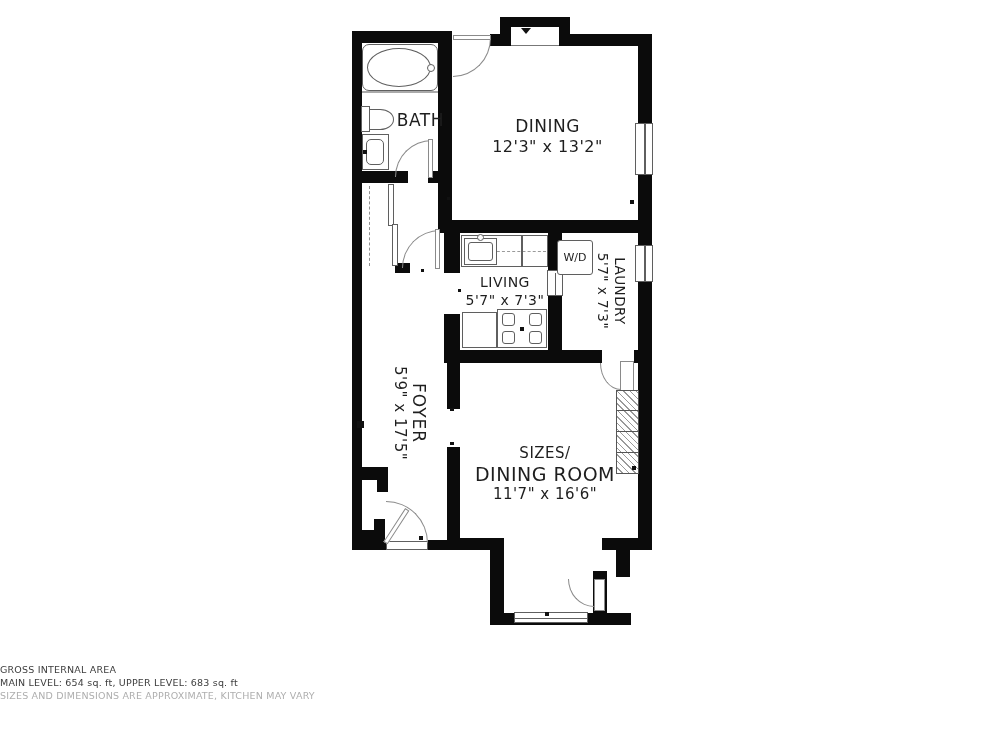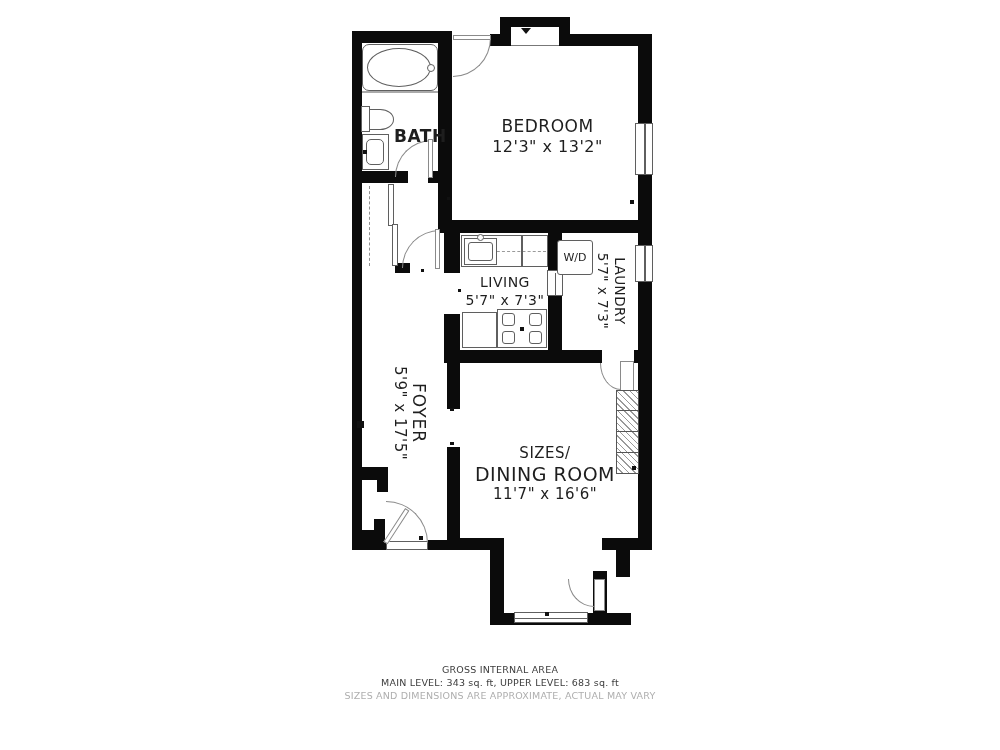--- a/index.html
+++ b/index.html
@@ -19,21 +19,21 @@
   .leaf{background:#fff;border:1px solid #8a8a8a;}
   .wline{background:#5f5f5f;}
   .lbl{color:#1e1e1e;text-align:center;line-height:1.18;letter-spacing:0.5px;}
   .lbl .dims{letter-spacing:0.5px;}
   .rot90{transform:rotate(90deg);}
   .stairs{background-color:#fff;border:1px solid #555;
     background-image:
       repeating-linear-gradient(0deg, transparent 0 20px, #555 20px 21px),
       repeating-linear-gradient(45deg, transparent 0 3.5px, #9a9a9a 3.5px 4.5px);}
   .tri-down{width:0;height:0;border-left:5px solid transparent;border-right:5px solid transparent;border-top:6px solid #111;background:none;}
-  #footer{position:absolute;left:0;top:663px;width:1000px;text-align:center;color:#3d3d3d;
+  #footer{position:absolute;left:0;top:663px;width:1000px;text-align:left;color:#3d3d3d;
           font-size:9.5px;line-height:13px;letter-spacing:0.2px;}
   #footer .muted{color:#aeaeae;}
   .wd-box{display:flex;align-items:center;justify-content:center;font-size:11px;color:#222;border-radius:3px;}
 </style>
 </head>
 <body>
 
 <div id="canvas">
  <div id="plan">
 
@@ -150,24 +150,24 @@
   <div class="abs tick" style="left:632px;top:466px;width:4px;height:4px;"></div>
   <div class="abs tick" style="left:545px;top:612px;width:4px;height:4px;"></div>
   <div class="abs tick" style="left:458px;top:289px;width:3px;height:3px;"></div>
   <div class="abs tick" style="left:450px;top:408px;width:4px;height:3px;"></div>
   <div class="abs tick" style="left:450px;top:442px;width:4px;height:3px;"></div>
   <div class="abs tick" style="left:419px;top:536px;width:4px;height:4px;"></div>
   <div class="abs tick" style="left:357px;top:421px;width:7px;height:7px;"></div>
   <div class="abs tick" style="left:447px;top:197px;width:3px;height:3px;"></div>
   <div class="abs tick" style="left:421px;top:269px;width:3px;height:3px;"></div>
 
-  <div class="abs lbl" style="left:394px;top:126px;width:50px;font-size:17px;text-align:right;font-weight:bold;">BATH</div>
+  <div class="abs lbl" style="left:394px;top:110px;width:50px;font-size:17px;text-align:right;">BATH</div>
 
   <div class="abs lbl" style="left:460px;top:116px;width:175px;">
-    <div style="font-size:17px;">BEDROOM</div>
+    <div style="font-size:17px;">DINING</div>
     <div class="dims" style="font-size:16px;margin-top:2px;">12'3" x 13'2"</div>
   </div>
 
   <div class="abs lbl" style="left:446px;top:274px;width:118px;">
     <div style="font-size:14px;">LIVING</div>
     <div class="dims" style="font-size:14px;margin-top:1px;">5'7" x 7'3"</div>
   </div>
 
   <div class="abs lbl rot90" style="left:553px;top:273px;width:112px;height:36px;">
     <div style="font-size:13.5px;">LAUNDRY</div>
@@ -182,16 +182,16 @@
   <div class="abs lbl" style="left:465px;top:445px;width:160px;">
     <div style="font-size:15px;">SIZES/</div>
     <div style="font-size:19px;">DINING ROOM</div>
     <div class="dims" style="font-size:15px;margin-top:1px;">11'7" x 16'6"</div>
   </div>
 
  </div>
 
  <div id="footer">
    <div>GROSS INTERNAL AREA</div>
-   <div>MAIN LEVEL: 343 sq. ft, UPPER LEVEL: 683 sq. ft</div>
-   <div class="muted">SIZES AND DIMENSIONS ARE APPROXIMATE, ACTUAL MAY VARY</div>
+   <div>MAIN LEVEL: 654 sq. ft, UPPER LEVEL: 683 sq. ft</div>
+   <div class="muted">SIZES AND DIMENSIONS ARE APPROXIMATE, KITCHEN MAY VARY</div>
  </div>
 </div>
 
 </body></html>

